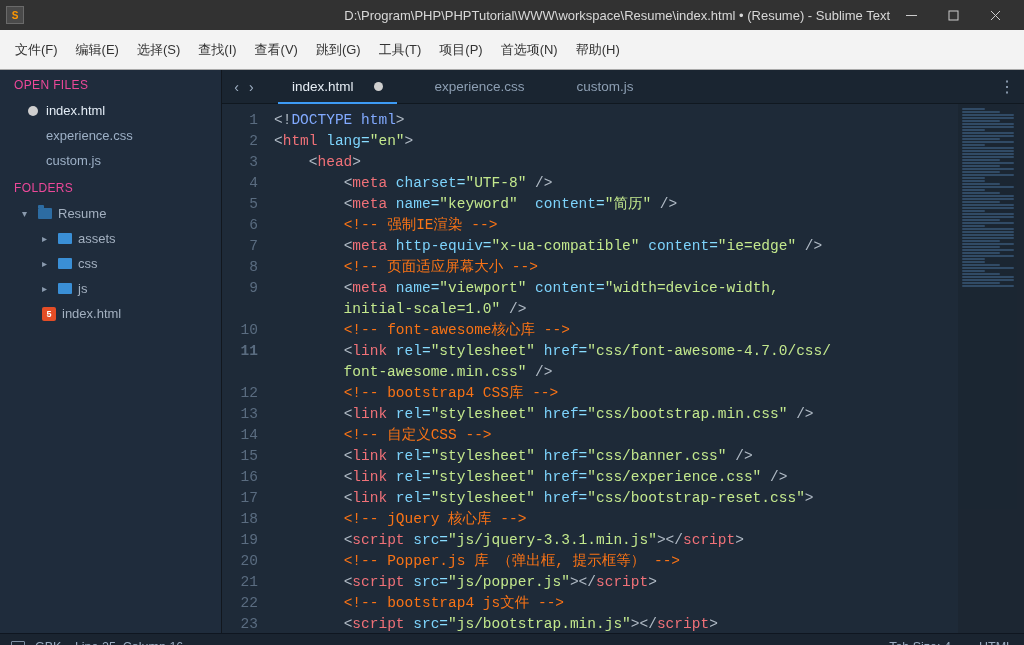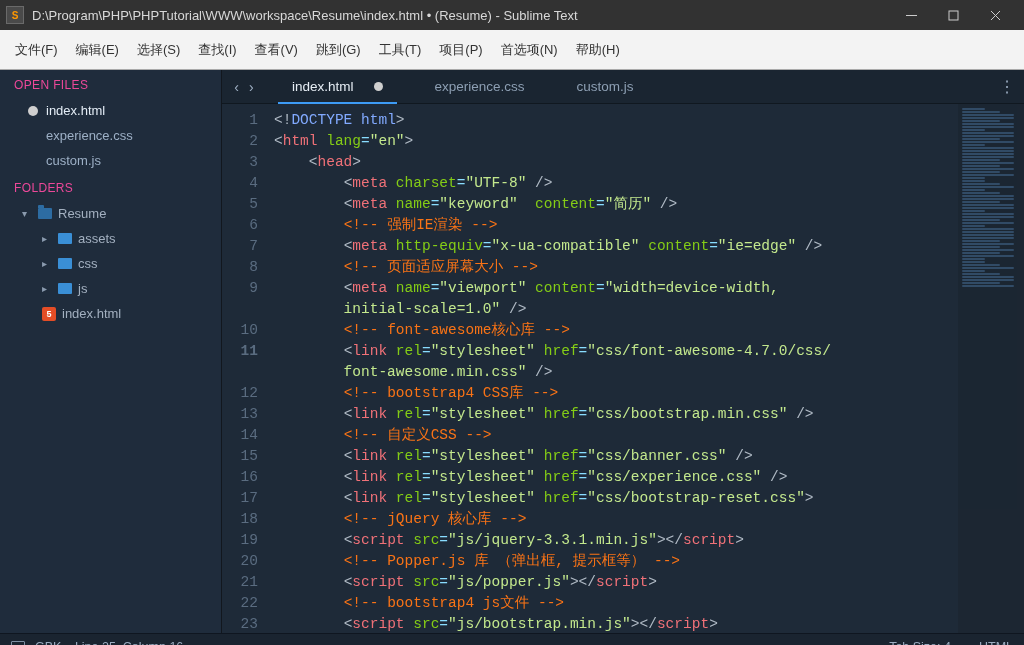--- a/index.html
+++ b/index.html
@@ -28,21 +28,21 @@
     background: #4a4a4a;
     border: 1px solid #6a6a6a;
     margin-right: 8px;
     display: flex;
     align-items: center;
     justify-content: center;
     font-size: 10px;
     color: #ff9800;
     font-weight: bold;
   }
-  .titlebar .title { flex: 1; }
+  .titlebar .title { flex: 1; text-align: right; }
   .titlebar .win-btn {
     width: 42px;
     height: 30px;
     display: flex;
     align-items: center;
     justify-content: center;
     color: #d0d0d0;
   }
   .titlebar .win-btn svg { width: 11px; height: 11px; }
 
@@ -199,21 +199,21 @@
     color:#c5ced8;
     white-space: pre;
     overflow: hidden;
   }
   .code div { height:21px; }
   .code .wrap { height:auto; }
 
   
   .c-punc { color:#b0bac5; }
   .c-tag { color:#f07178; }
-  .c-attr { color:#84cc16; }
+  .c-attr { color:#7dd3fc; }
   .c-str { color:#c3e88d; }
   .c-cmt { color:#f97316; }
   .c-doctype { color:#82aaff; }
   .c-eq { color:#89ddff; }
 
   
   .minimap {
     position:absolute;
     top:34px; right:0; bottom:0;
     width: 66px;

